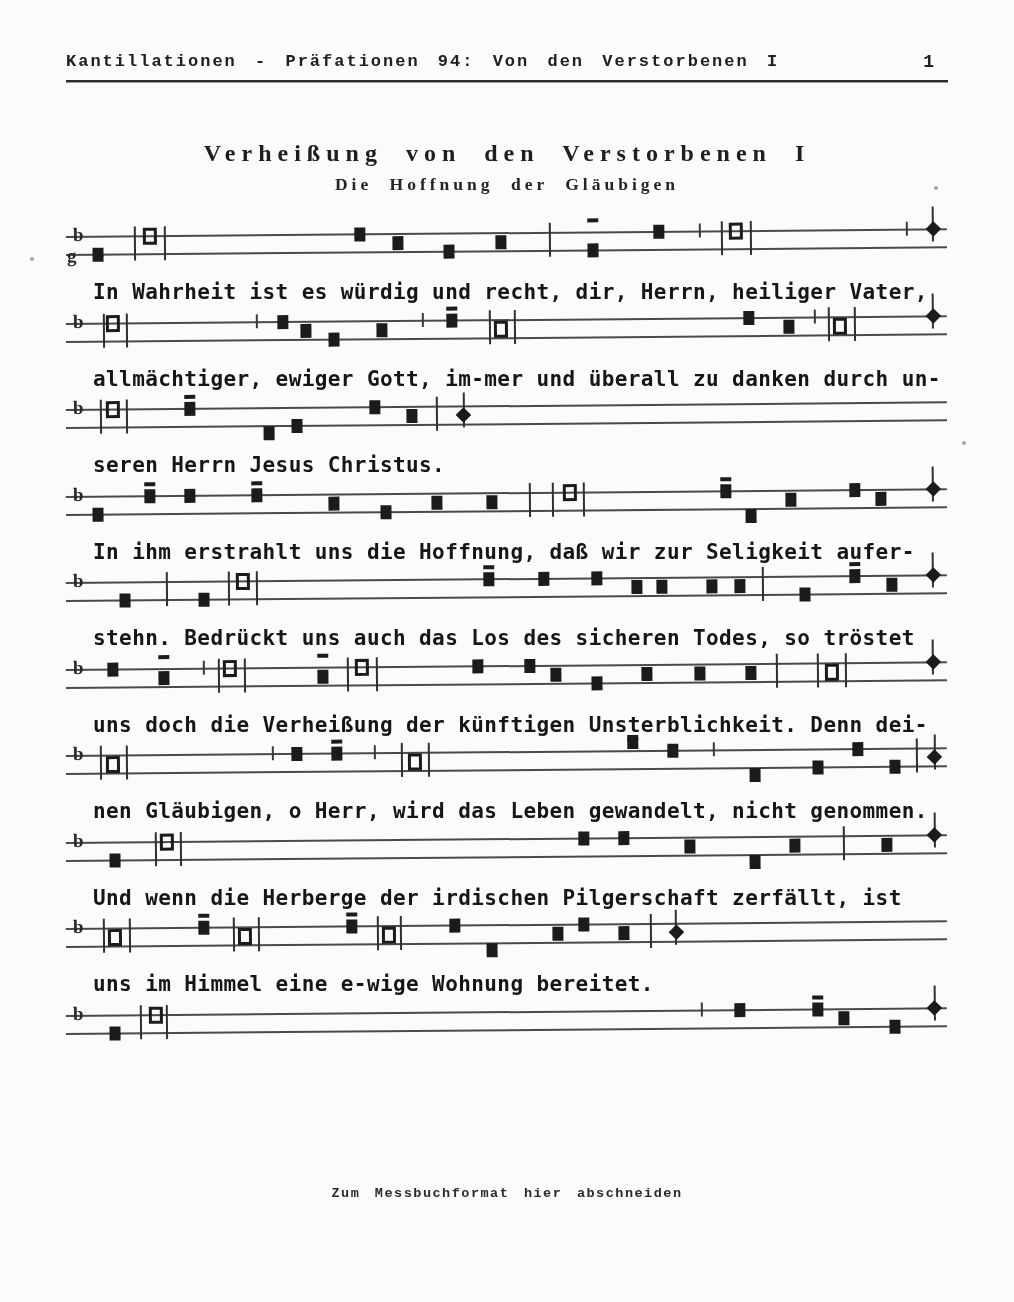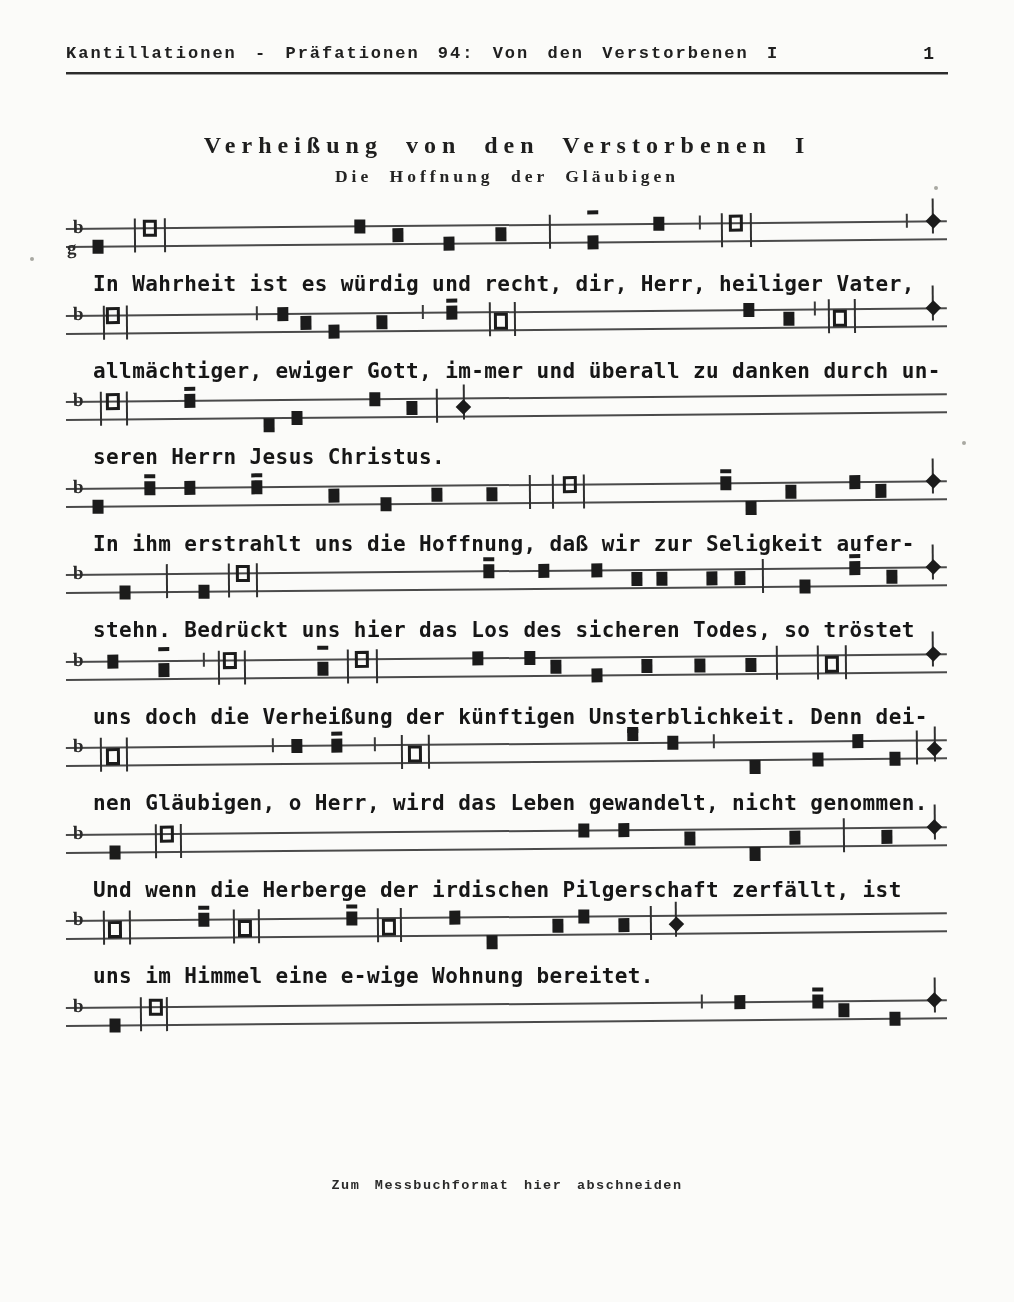--- a/index.html
+++ b/index.html
@@ -13,20 +13,21 @@
     overflow:hidden;
     font-family:"Liberation Serif", serif;
   }
   
   .header {
     display:flex; justify-content:space-between; align-items:center;
     font-family:"Liberation Mono", monospace;
     font-weight:bold; font-size:17px; line-height:20px;
     letter-spacing:2px; word-spacing:6px; color:#202020;
     white-space:nowrap;
+    margin-top:8px;
   }
   .header .pgnum { letter-spacing:0; padding-right:14px; font-size:18px; }
   .header-rule { margin-top:8px; height:3px; background:#2c2c2c;
     border-bottom:1px solid #9a9a9a; }
   
   .title {
     margin-top:56px; text-align:center;
     font-size:24px; line-height:28px; font-weight:bold;
     letter-spacing:6px; word-spacing:11px; color:#1e1e1e; white-space:nowrap;
   }
@@ -121,21 +122,21 @@
           <span class="tickline" style="left: 72.5%;"></span>
           <span class="barline" style="left: 75.1%;"></span>
           <span class="onote" style="top: 11.5px; left: 76.7%;"></span>
           <span class="barline" style="left: 78.4%;"></span>
           <span class="tickline" style="left: 96.2%;"></span>
           <span class="fdia" style="top: 11.5px; left: 99.2%;">
             <i class="stem"></i>
             <i class="dm"></i>
           </span>
         </div>
-        <div class="lyric">In Wahrheit ist es würdig und recht, dir, Herr, heiliger Vater,</div>
+        <div class="lyric">In Wahrheit ist es würdig und recht, dir, Herrn, heiliger Vater,</div>
       </div>
       <div class="system">
         <div class="staff">
           <div class="sline top"></div>
           <div class="sline bot"></div>
           <span class="pitch-label pl0">b</span>
           <span class="barline" style="left: 4.4%;"></span>
           <span class="onote" style="top: 11.5px; left: 5.4%;"></span>
           <span class="barline" style="left: 7%;"></span>
           <span class="tickline" style="left: 21.8%;"></span>
@@ -238,21 +239,21 @@
           <span class="barline" style="left: 79.7%;"></span>
           <span class="note" style="top: 29.5px; left: 84.6%;"></span>
           <span class="episema" style="left: 90.3%;"></span>
           <span class="note" style="top: 11.5px; left: 90.3%;"></span>
           <span class="note" style="top: 20.5px; left: 94.5%;"></span>
           <span class="fdia" style="top: 11.5px; left: 99.2%;">
             <i class="stem"></i>
             <i class="dm"></i>
           </span>
         </div>
-        <div class="lyric">stehn. Bedrückt uns hier das Los des sicheren Todes, so tröstet</div>
+        <div class="lyric">stehn. Bedrückt uns auch das Los des sicheren Todes, so tröstet</div>
       </div>
       <div class="system">
         <div class="staff">
           <div class="sline top"></div>
           <div class="sline bot"></div>
           <span class="pitch-label pl0">b</span>
           <span class="note" style="top: 11.5px; left: 5.4%;"></span>
           <span class="episema" style="left: 11.2%;"></span>
           <span class="note" style="top: 20.5px; left: 11.2%;"></span>
           <span class="tickline" style="left: 15.8%;"></span>

